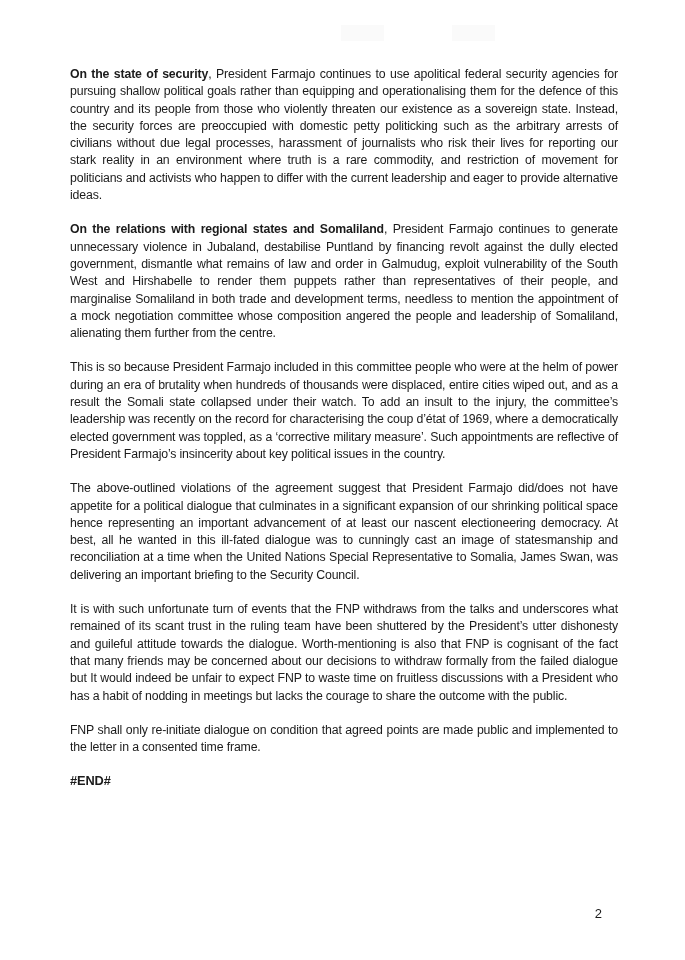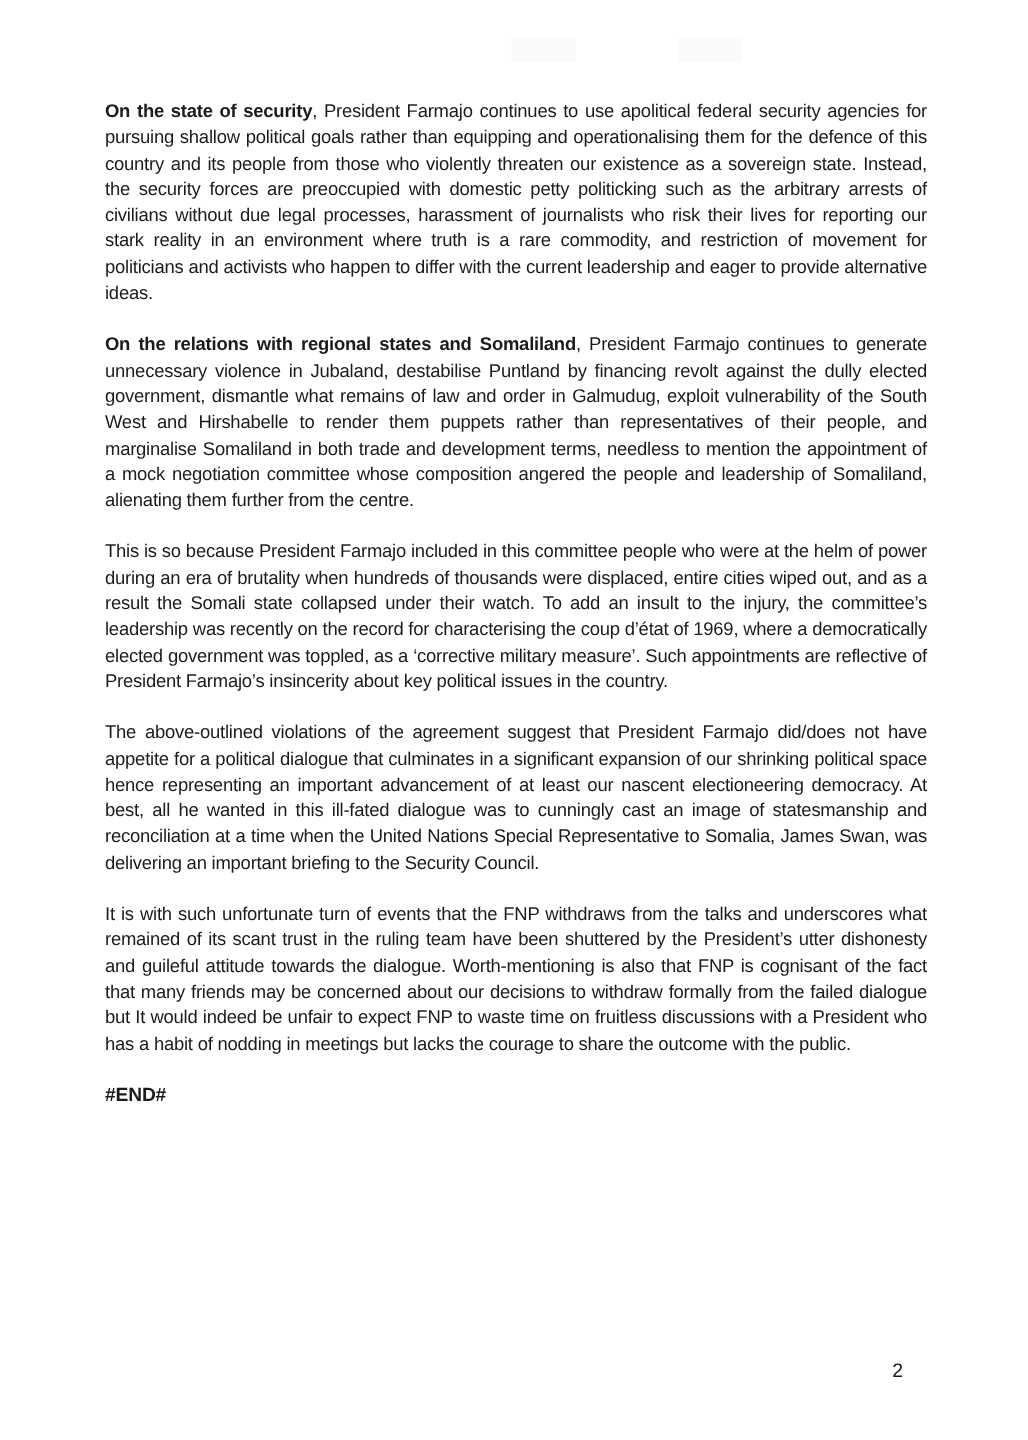--- a/index.html
+++ b/index.html
@@ -67,20 +67,21 @@
     <p class="para"><span class="lead">On the state of security</span><span>, President Farmajo continues to use apolitical federal security agencies for pursuing shallow political goals rather than equipping and operationalising them for the defence of this country and its people from those who violently threaten our existence as a sovereign state. Instead, the security forces are preoccupied with domestic petty politicking such as the arbitrary arrests of civilians without due legal processes, harassment of journalists who risk their lives for reporting our stark reality in an environment where truth is a rare commodity, and restriction of movement for politicians and activists who happen to differ with the current leadership and eager to provide alternative ideas.</span></p>
 
     <p class="para"><span class="lead">On the relations with regional states and Somaliland</span><span>, President Farmajo continues to generate unnecessary violence in Jubaland, destabilise Puntland by financing revolt against the dully elected government, dismantle what remains of law and order in Galmudug, exploit vulnerability of the South West and Hirshabelle to render them puppets rather than representatives of their people, and marginalise Somaliland in both trade and development terms, needless to mention the appointment of a mock negotiation committee whose composition angered the people and leadership of Somaliland, alienating them further from the centre.</span></p>
 
     <p class="para"><span>This is so because President Farmajo included in this committee people who were at the helm of power during an era of brutality when hundreds of thousands were displaced, entire cities wiped out, and as a result the Somali state collapsed under their watch. To add an insult to the injury, the committee’s leadership was recently on the record for characterising the coup d’état of 1969, where a democratically elected government was toppled, as a ‘corrective military measure’. Such appointments are reflective of President Farmajo’s insincerity about key political issues in the country.</span></p>
 
     <p class="para"><span>The above-outlined violations of the agreement suggest that President Farmajo did/does not have appetite for a political dialogue that culminates in a significant expansion of our shrinking political space hence representing an important advancement of at least our nascent electioneering democracy. At best, all he wanted in this ill-fated dialogue was to cunningly cast an image of statesmanship and reconciliation at a time when the United Nations Special Representative to Somalia, James Swan, was delivering an important briefing to the Security Council.</span></p>
 
     <p class="para"><span>It is with such unfortunate turn of events that the FNP withdraws from the talks and underscores what remained of its scant trust in the ruling team have been shuttered by the President’s utter dishonesty and guileful attitude towards the dialogue. Worth-mentioning is also that FNP is cognisant of the fact that many friends may be concerned about our decisions to withdraw formally from the failed dialogue but It would indeed be unfair to expect FNP to waste time on fruitless discussions with a President who has a habit of nodding in meetings but lacks the courage to share the outcome with the public.</span></p>
 
+    <p class="para"><span>FNP shall only re-initiate dialogue on condition that agreed points are made public and implemented to the letter in a consented time frame.</span></p>
 
     <div class="end-marker">#END#</div>
 
   </div>
 
   <div class="page-number">2</div>
 
 </div>
 
 </body></html>

